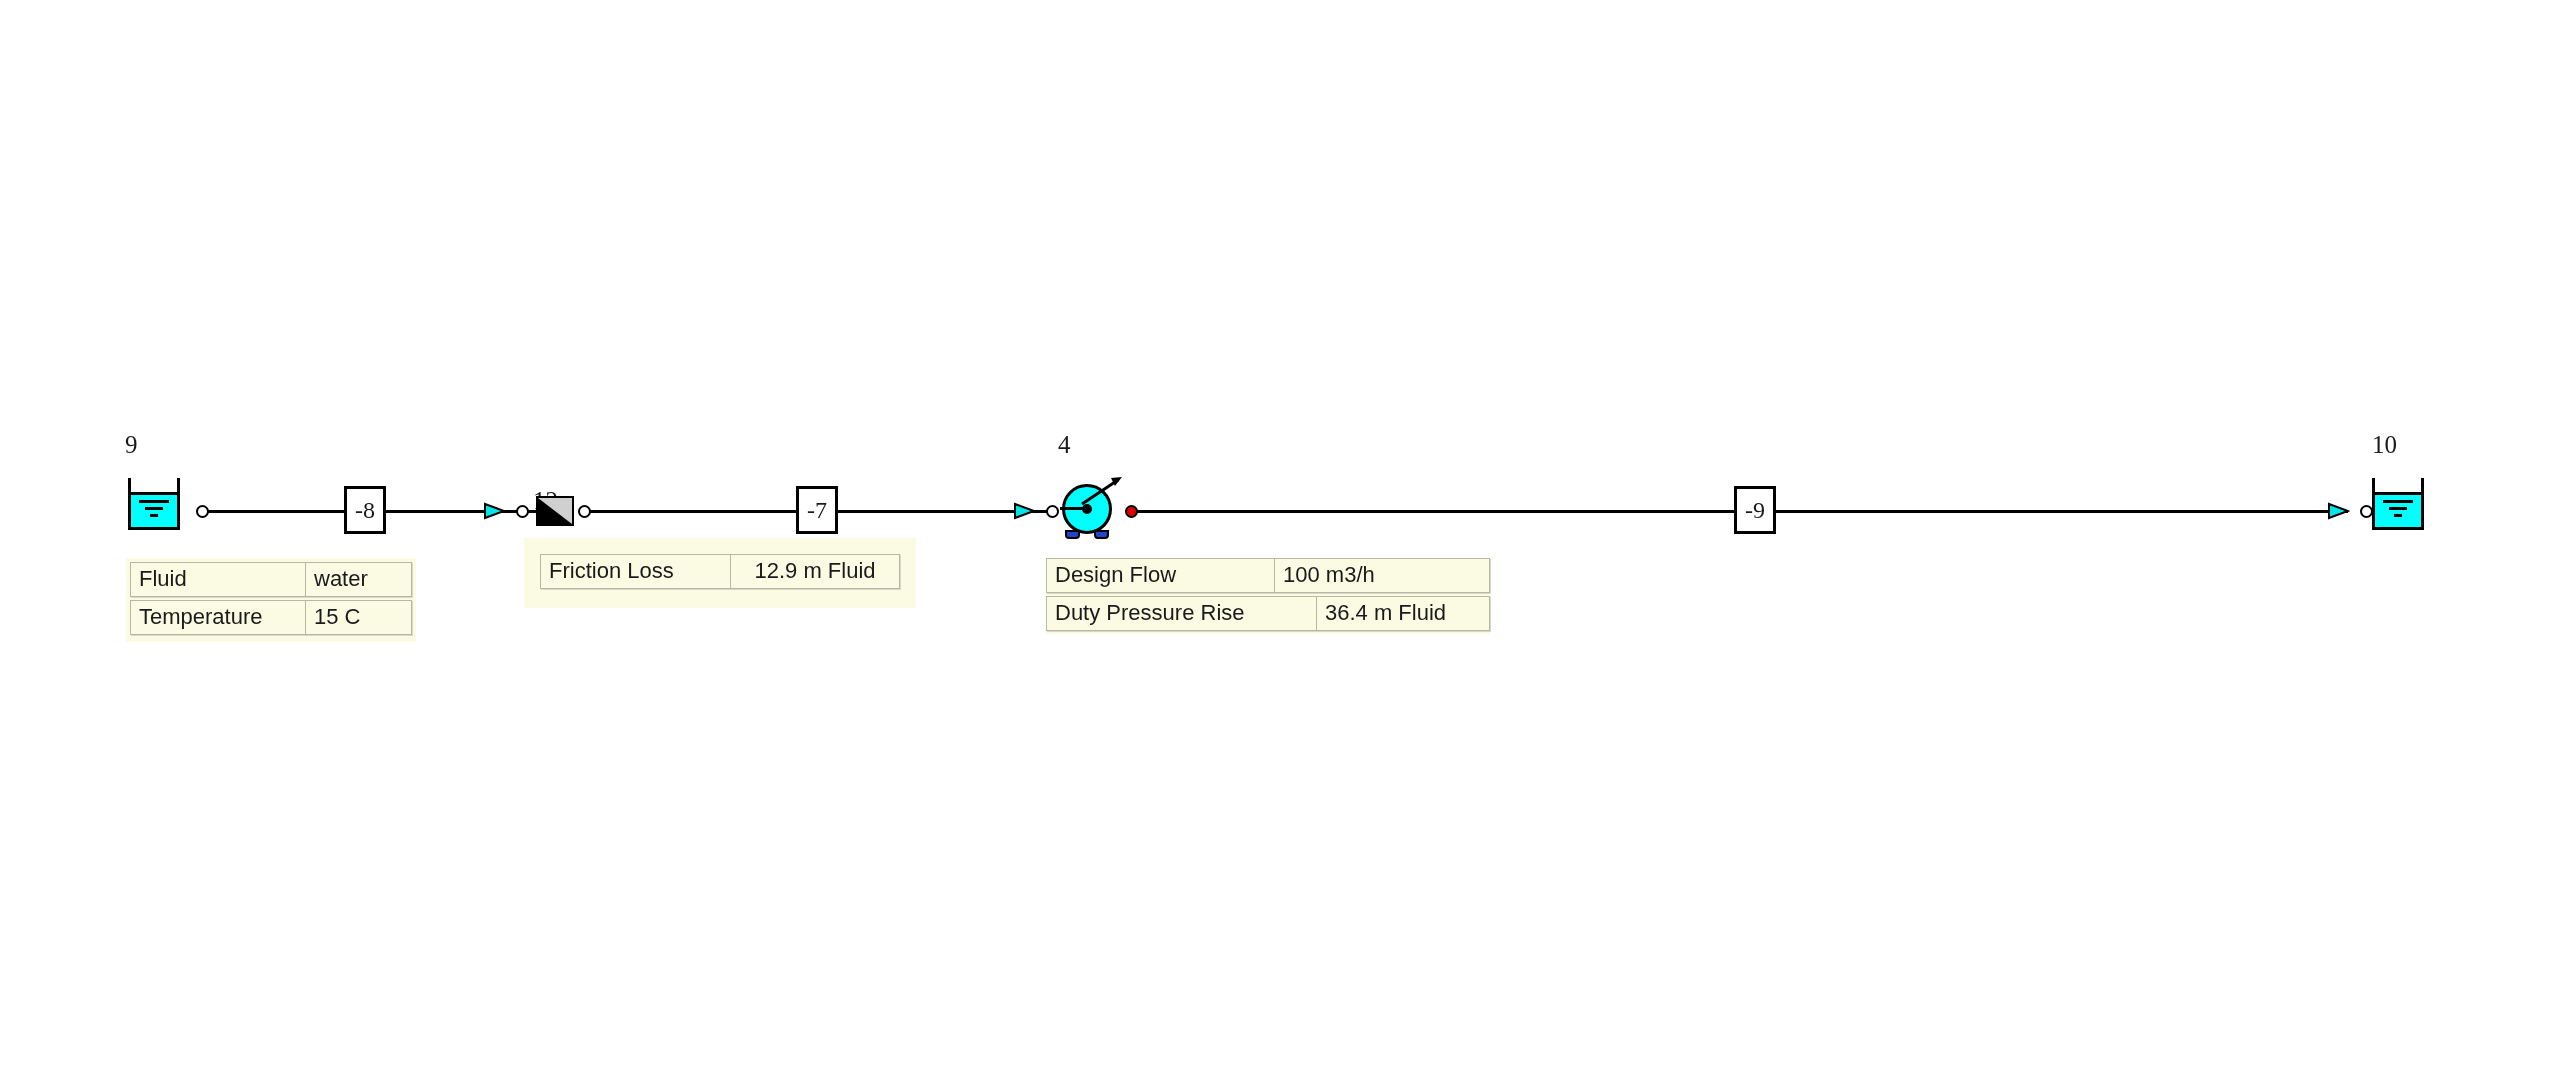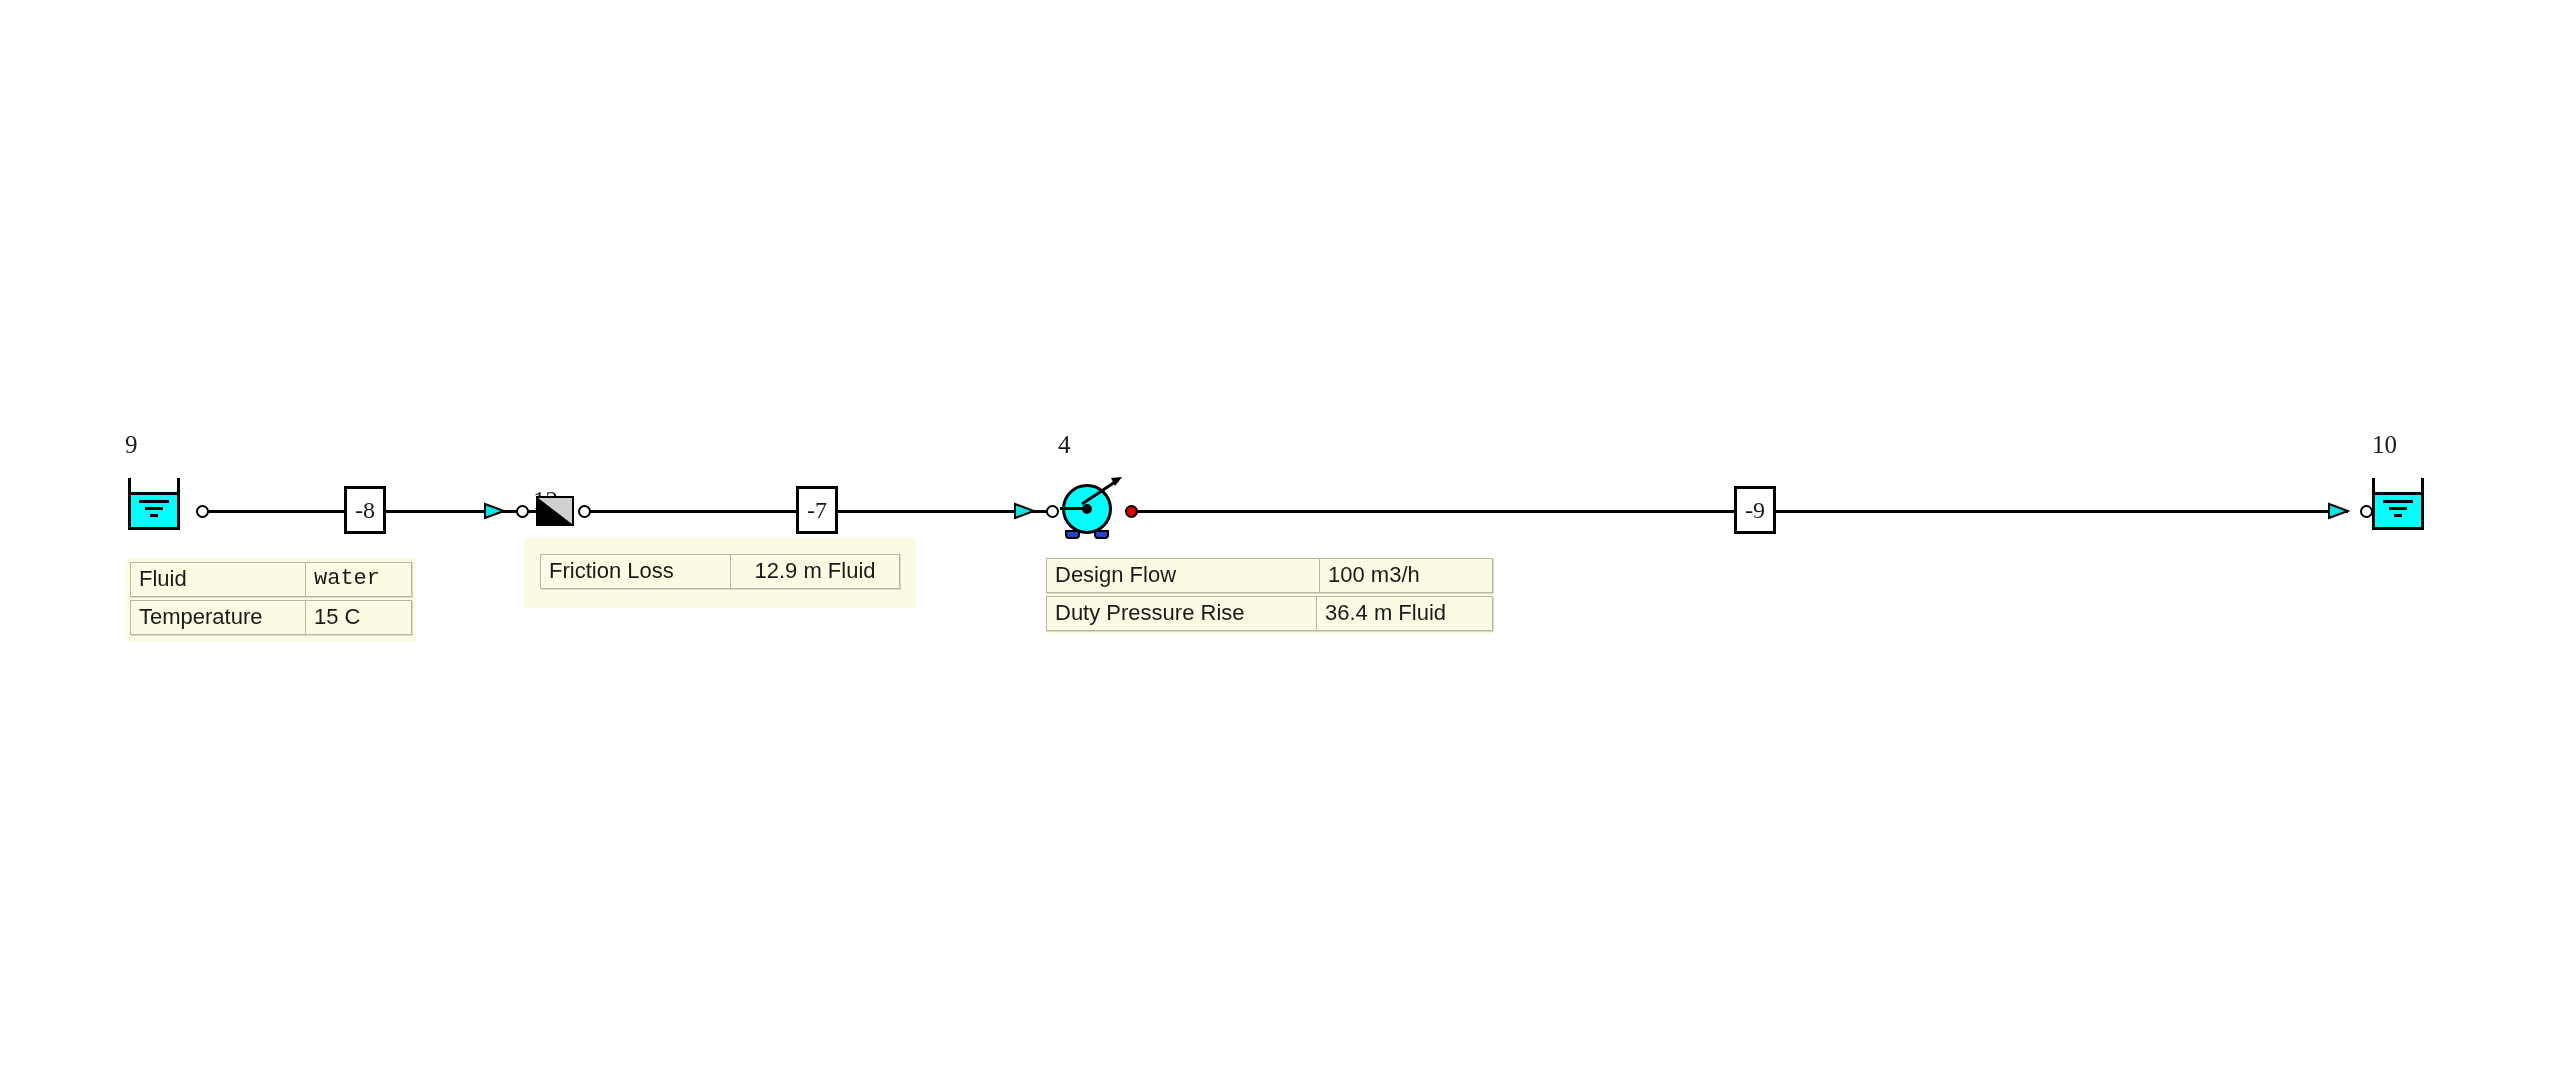--- a/index.html
+++ b/index.html
@@ -213,21 +213,21 @@
     <div class="lvl lvl3"></div>
   </div>
   <div class="conn-node" style="left:196px; top:505px;"></div>
 
   <table class="data-table" style="left:126px; top:558px;">
     <tbody>
       <tr>
           <td style="padding:4px;border:0;">
         <div class="row">
           <div class="cell-key" style="width:175px;">Fluid</div>
-          <div class="cell-val" style="width:105px;font-family:Liberation Mono, monospace;">water</div>
+          <div class="cell-val" style="width:105px;">water</div>
         </div>
         <div class="row">
           <div class="cell-key" style="width:175px;">Temperature</div>
           <div class="cell-val" style="width:105px;">15 C</div>
         </div>
       </td>
         </tr>
     </tbody>
   </table>
 
@@ -285,21 +285,21 @@
       <polygon points="44,9 33,10 37,18" fill="#000000"></polygon>
     </svg>
   </div>
   <div class="red-node" style="left:1125px; top:505px;"></div>
 
   <table class="data-table" style="left:1046px; top:558px;">
     <tbody>
       <tr>
           <td style="padding:0;border:0;">
         <div class="row">
-          <div class="cell-key" style="width:273px;">Design Flow</div>
+          <div class="cell-key" style="width:228px;">Design Flow</div>
           <div class="cell-val" style="width:172px;">100 m3/h</div>
         </div>
         <div class="row">
           <div class="cell-key" style="width:270px;">Duty Pressure Rise</div>
           <div class="cell-val" style="width:172px;">36.4 m Fluid</div>
         </div>
       </td>
         </tr>
     </tbody>
   </table>

